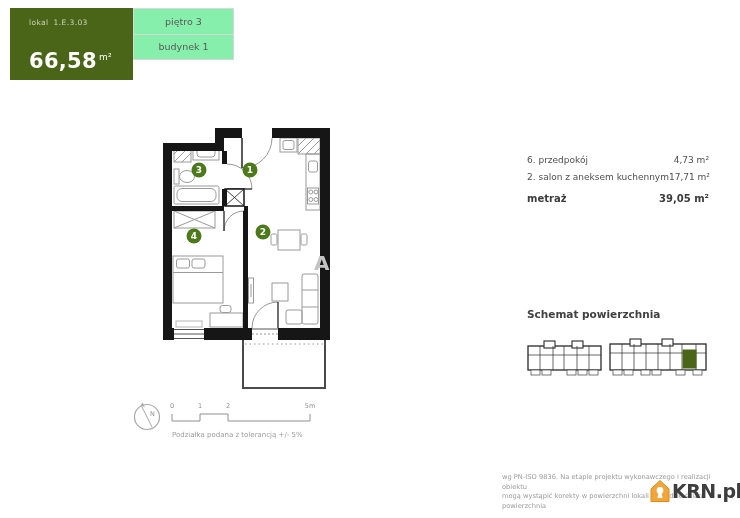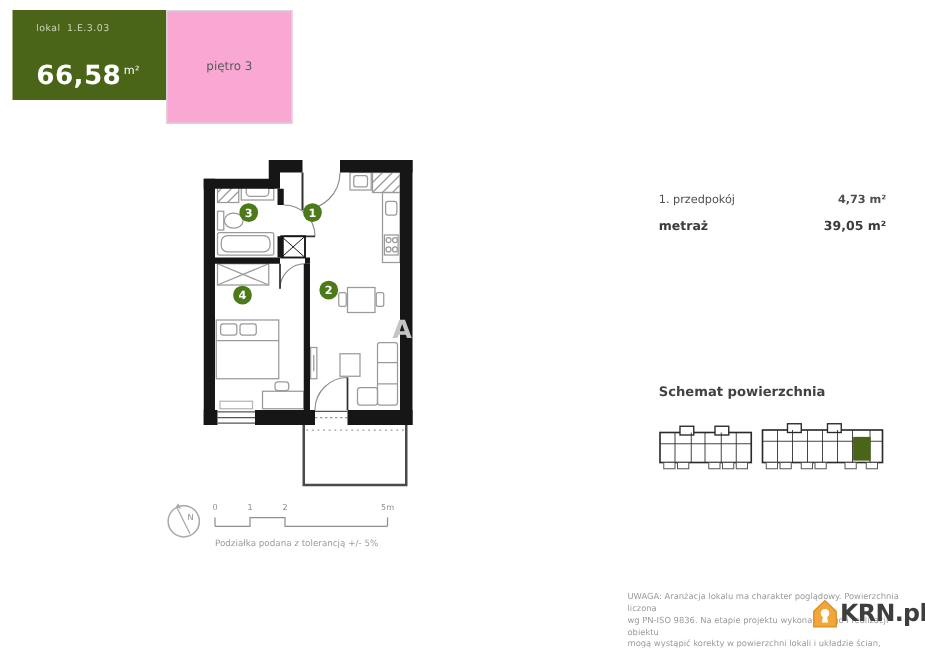--- a/index.html
+++ b/index.html
@@ -12,33 +12,33 @@
   .hdr-green{
     position:absolute;left:10px;top:8px;width:123px;height:72px;
     background:#4a6418;display:flex;flex-direction:column;justify-content:center;
     padding-left:19px;box-sizing:border-box;gap:20px;
   }
   .hdr-lokal{font-size:7.5px;color:#ccd5ba;letter-spacing:.4px;}
   .hdr-lokal .num{margin-left:5px;}
   .hdr-area{font-size:21px;font-weight:bold;color:#ffffff;letter-spacing:.3px;line-height:20px;}
   .hdr-area sup{font-size:9px;font-weight:normal;margin-left:2px;}
   .hdr-cells{
-    position:absolute;left:133px;top:8px;width:101px;height:91px;
-    display:flex;flex-direction:column;border:1px solid #d8d8d8;box-sizing:border-box;background:#f9a8d4;
+    position:absolute;left:133px;top:8px;width:101px;height:52px;
+    display:flex;flex-direction:column;border:1px solid #d8d8d8;box-sizing:border-box;background:#86efac;
   }
   .hdr-cell{flex:1;display:flex;align-items:center;justify-content:center;
     font-size:9.5px;color:#5a5a5a;}
   .hdr-cell + .hdr-cell{border-top:1px solid #d8d8d8;}
   
   .plan{position:absolute;left:90px;top:112px;}
   
   .room-list{position:absolute;left:527px;top:151px;width:182px;font-size:9px;color:#4f4f4f;}
   .room-row{display:flex;justify-content:space-between;height:17.5px;align-items:center;}
   .room-row .nm{white-space:nowrap;}
-  .room-row .ar{white-space:nowrap;font-weight:bold;}
+  .room-row .ar{white-space:nowrap;}
   .total-row{display:flex;justify-content:space-between;margin-top:7px;
     font-size:10px;font-weight:bold;color:#3c3c3c;align-items:flex-start;}
   .schemat-title{position:absolute;left:527px;top:308px;font-size:10.5px;font-weight:bold;color:#414141;}
   .schemat{position:absolute;left:527px;top:336px;}
   
   .scalebar{position:absolute;left:125px;top:393px;}
   
   .disclaimer{position:absolute;left:502px;top:473px;width:218px;
     font-size:6.7px;line-height:9.6px;color:#9b9b9b;z-index:1;}
   
@@ -52,20 +52,21 @@
 <div class="hdr-green">
   <div class="hdr-lokal">
     <span>lokal</span><span class="num">1.E.3.03</span>
   </div>
   <div class="hdr-area">
     <span>66,58</span><sup>m²</sup>
   </div>
 </div>
 <div class="hdr-cells">
   <div class="hdr-cell">piętro 3</div>
+  <div class="hdr-cell">budynek 1</div>
 </div>
 
 <svg class="plan" width="260" height="296" viewBox="0 0 260 296">
 
   <g stroke="#9a9a9a" stroke-width="1" fill="none">
 
     <rect x="84" y="33" width="17" height="17"></rect>
     <line x1="84" y1="50" x2="101" y2="33"></line>
       <line x1="84" y1="42" x2="93" y2="33"></line>
       <line x1="92" y1="50" x2="101" y2="41"></line>
@@ -190,22 +191,26 @@
     <text x="173" y="123.3" fill="#ffffff">2</text>
     <circle cx="109" cy="58" r="7.5" fill="#4c7a1a"></circle>
     <text x="109" y="61.3" fill="#ffffff">3</text>
     <circle cx="104" cy="124" r="7.5" fill="#4c7a1a"></circle>
     <text x="104" y="127.3" fill="#ffffff">4</text>
   </g>
 </svg>
 
 <div class="room-list">
   <div class="room-row">
-    <span class="nm">1. przedpokój</span>
+    <span class="nm">6. przedpokój</span>
     <span class="ar">4,73 m²</span>
+  </div>
+  <div class="room-row">
+    <span class="nm">2. salon z aneksem kuchennym</span>
+    <span class="ar">17,71 m²</span>
   </div>
   <div class="total-row">
     <span>metraż</span>
     <span>39,05 m²</span>
   </div>
 </div>
 
 <div class="schemat-title">Schemat powierzchnia</div>
 <svg class="schemat" width="182" height="48" viewBox="0 0 182 48">
 
@@ -271,21 +276,20 @@
   <g font-size="6.5" fill="#8f8f8f" text-anchor="middle">
     <text x="47" y="15">0</text>
     <text x="75" y="15">1</text>
     <text x="103" y="15">2</text>
     <text x="185" y="15">5m</text>
   </g>
   <text x="47" y="44" font-size="7" fill="#9b9b9b">Podziałka podana z tolerancją +/- 5%</text>
 </svg>
 
 <div class="disclaimer">
-  <div>UWAGA: Aranżacja lokalu ma charakter poglądowy. Powierzchnia liczona</div>
   <div>wg PN-ISO 9836. Na etapie projektu wykonawczego i realizacji obiektu</div>
   <div>mogą wystąpić korekty w powierzchni lokali i układzie ścian, powierzchnia</div>
 
 </div>
 
 <div class="krn">
   <svg width="24" height="27" viewBox="0 0 24 27">
     <path d="M3,12 L12,3.5 L21,12 V24.5 H3 Z" fill="#f2a53a" stroke="#d98e1e" stroke-width="1"></path>
     <circle cx="12" cy="13.5" r="3.4" fill="#ffffff"></circle>
     <path d="M10.6,15.5 L13.4,15.5 L14.6,21 H9.4 Z" fill="#ffffff"></path>

